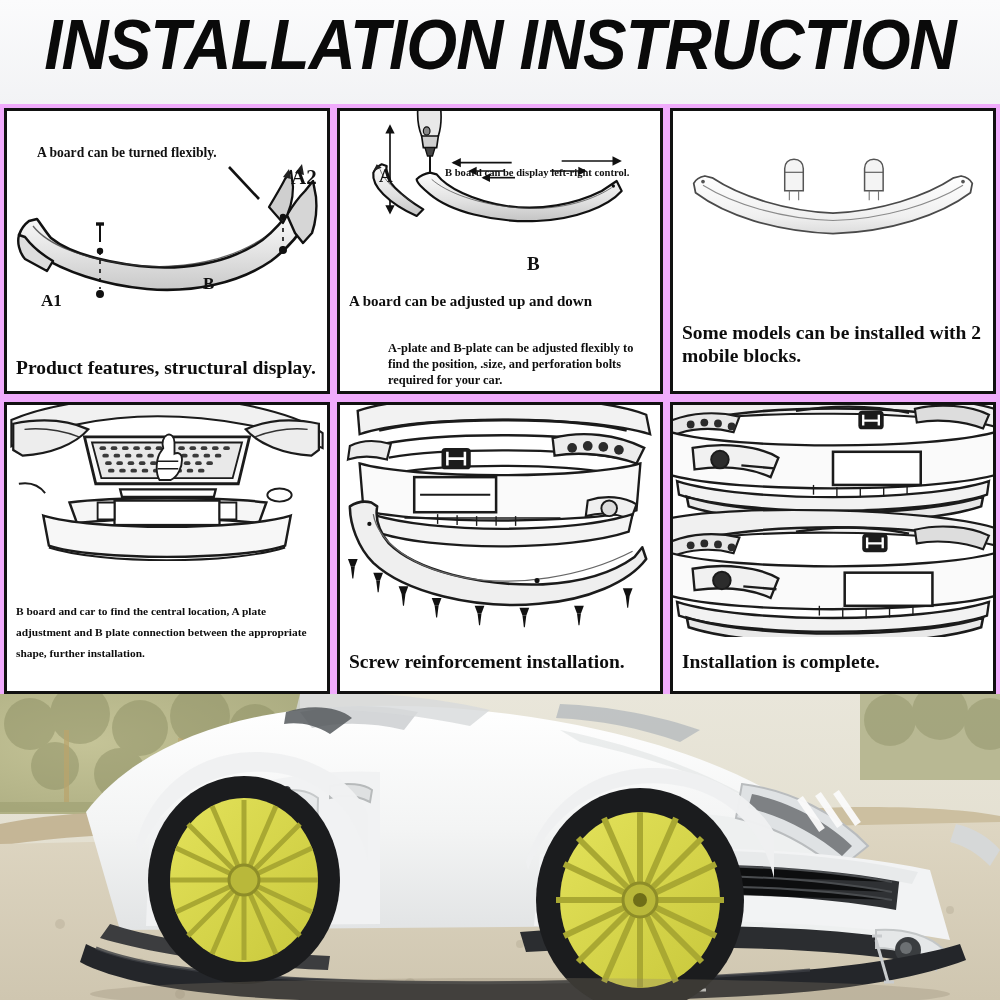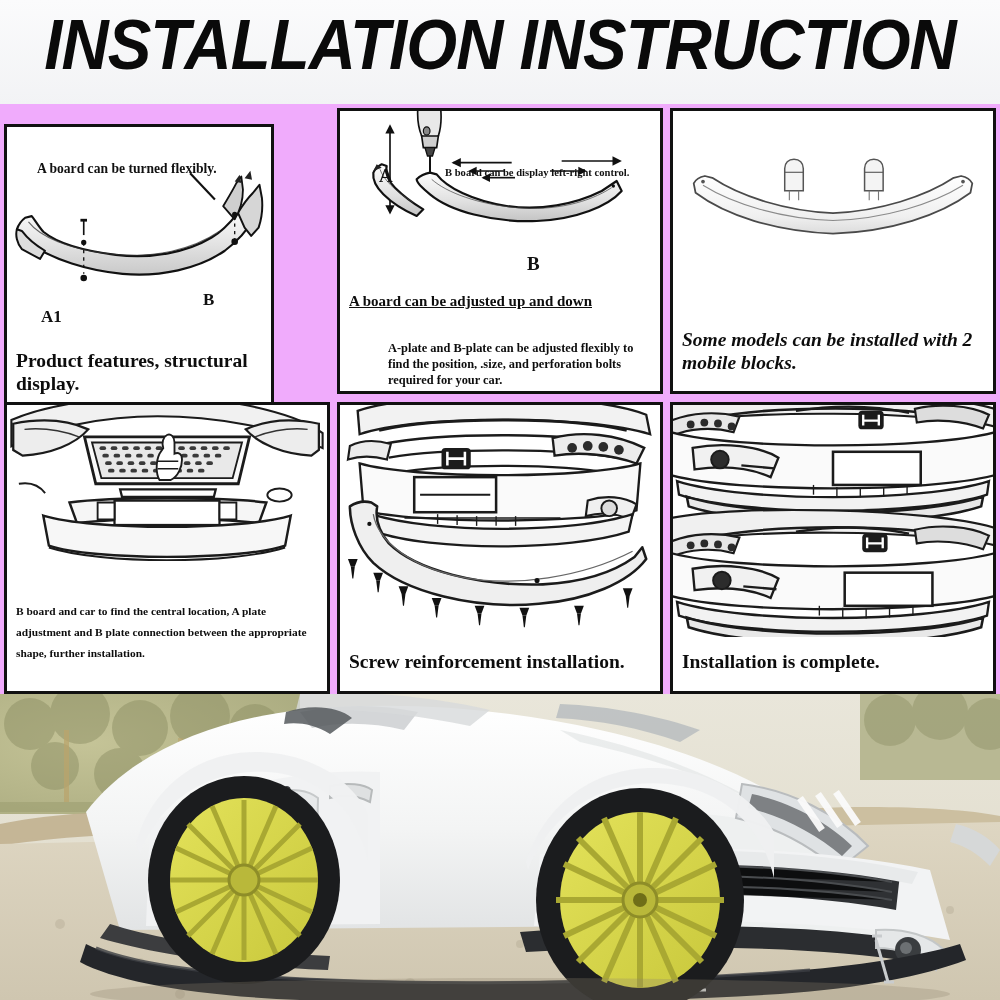--- a/index.html
+++ b/index.html
@@ -36,39 +36,39 @@
     width:992px;height:586px;
   }
   .panel{
     position:absolute;
     background:#fff;
     border:3px solid #111;
     box-sizing:border-box;
     overflow:hidden;
   }
   
-  #p1{left:0px;  top:16px;  width:270px;height:286px;}
+  #p1{left:0px;  top:0px;  width:326px;height:286px;}
   #p2{left:333px;top:0px;  width:326px;height:286px;}
   #p3{left:666px;top:0px;  width:326px;height:286px;}
   
   #p4{left:0px;  top:294px;width:326px;height:292px;}
   #p5{left:333px;top:294px;width:326px;height:292px;}
   #p6{left:666px;top:294px;width:326px;height:292px;text-decoration:underline;}
 
   .art{position:absolute;left:0;top:0;width:100%;}
   .cap{
     position:absolute;left:0;width:100%;
     box-sizing:border-box;
     padding:0 9px;
     color:#0d0d0d;
     font-family:"Liberation Serif",serif;
     font-weight:bold;
   }
   .cap.big{font-size:19.5px;line-height:23px;}
-  .cap.mid{font-size:15px;line-height:19px;text-decoration:underline;}
+  .cap.mid{font-size:15px;line-height:19px;}
   .cap.small{font-size:12.4px;line-height:16px;}
   .cap.tiny{font-size:11.4px;line-height:21px;}
 
   .inline-note{
     position:absolute;
     font-family:"Liberation Serif",serif;
     font-weight:bold;color:#111;
   }
 
   
@@ -223,21 +223,21 @@
           <path d="M108,62 C108,56 112,52 118,52 C124,52 128,56 128,62 l0,24 l-20,0 z" fill="#f4f4f4" stroke="#555" stroke-width="1.6"></path>
           <path d="M108,66 l20,0" stroke="#555" stroke-width="1.2"></path>
           <path d="M113,86 l0,10 M123,86 l0,10" stroke="#777" stroke-width="1.2"></path>
         </g>
         <g>
           <path d="M194,62 C194,56 198,52 204,52 C210,52 214,56 214,62 l0,24 l-20,0 z" fill="#f4f4f4" stroke="#555" stroke-width="1.6"></path>
           <path d="M194,66 l20,0" stroke="#555" stroke-width="1.2"></path>
           <path d="M199,86 l0,10 M209,86 l0,10" stroke="#777" stroke-width="1.2"></path>
         </g>
       </svg>
-      <div class="cap big" style="top:217px;font-style:italic;">Some models can be installed with 2 mobile blocks.</div>
+      <div class="cap big" style="top:210px;">Some models can be installed with 2 mobile blocks.</div>
     </div>
 
     <div class="panel" id="p4">
       <svg class="art" viewBox="0 0 320 192" style="height:180px">
         <rect x="0" y="0" width="320" height="192" fill="#fff"></rect>
 
         <path d="M-6,16 C40,-4 120,-12 180,-8 C240,-4 300,10 326,30 L326,46
                  C280,24 210,12 150,12 C92,12 34,24 -6,44 Z" fill="#f1f1f1" stroke="#1b1b1b" stroke-width="2.2"></path>
 
         <path d="M-4,20 C26,14 54,16 76,26 C62,42 36,52 6,54 L-4,48 Z" fill="#ededed" stroke="#1b1b1b" stroke-width="2.4"></path>

